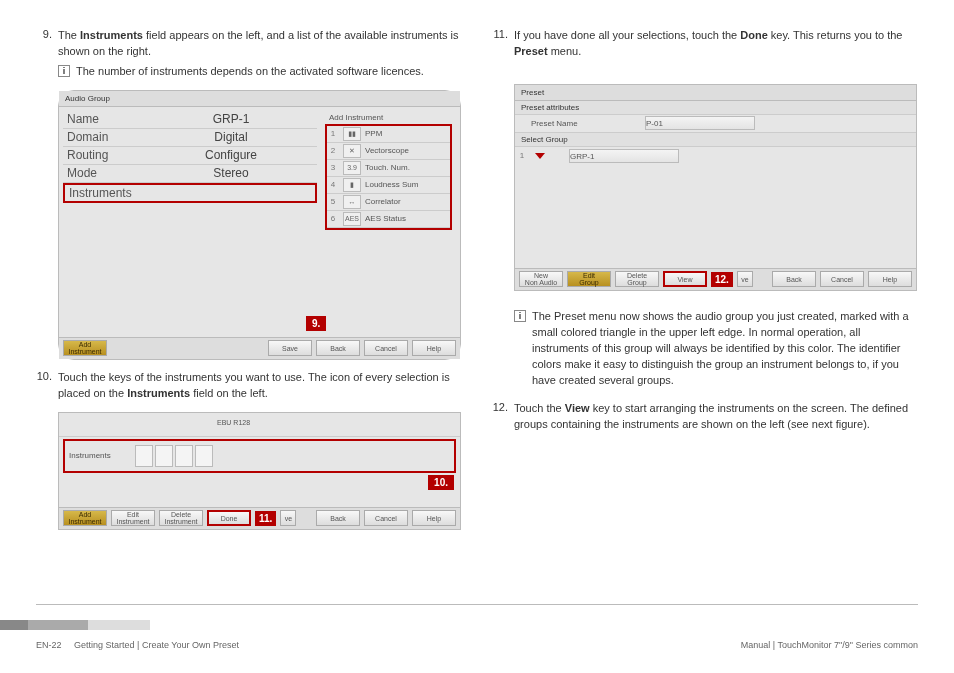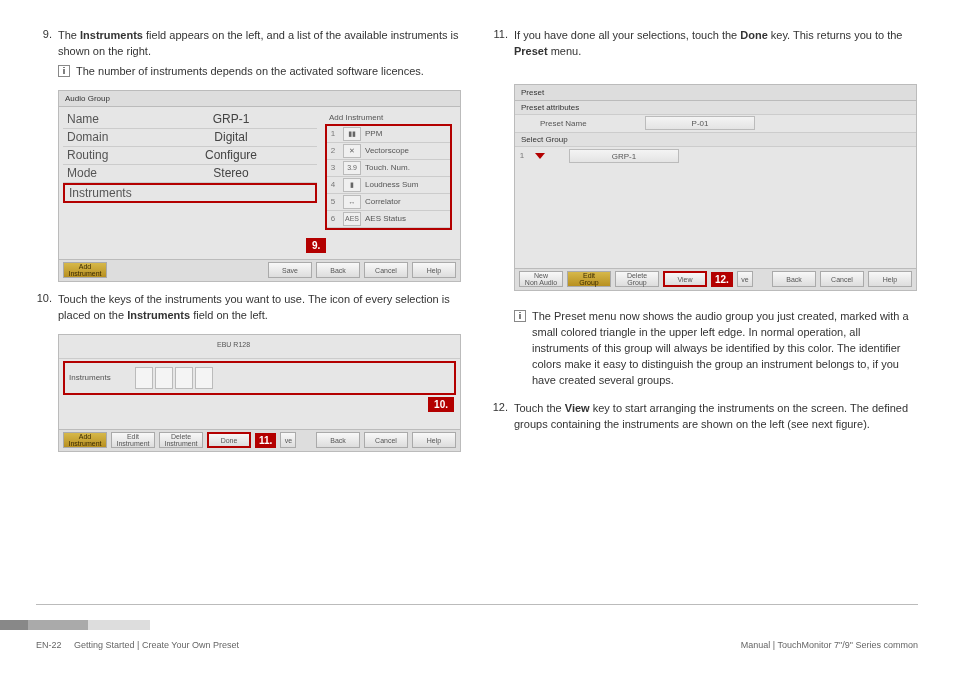--- a/index.html
+++ b/index.html
@@ -28,21 +28,21 @@
     width: 12px; height: 12px; flex-shrink: 0;
     background: #fff; border: 1px solid #888;
     font-size: 9px; line-height: 10px; text-align: center;
     font-weight: bold; margin-right: 6px; margin-top: 1px;
   }
   .note .body { flex: 1; line-height: 1.45; }
   b { font-weight: bold; }
 
   
   .fig { border: 1px solid #bbb; background: #e6e6e6; margin: 10px 0 10px 22px; position: relative; }
-  .fig9 { width: 403px; height: 192px; }
+  .fig9 { width: 403px; height: 270px; border-radius: 16px; }
   .fig-title { font-size: 8px; padding: 3px 6px; background: #ddd; border-bottom: 1px solid #bbb; }
   .fig9-body { display: flex; height: 180px; }
   .fig9-left { width: 262px; padding: 4px; }
   .fig9-right { width: 135px; padding: 4px; }
   .row9 { display: flex; align-items: center; height: 18px; border-bottom: 1px solid #ccc; font-size: 12px; }
   .row9 .lbl { width: 82px; padding-left: 4px; color: #555; }
   .row9 .val { flex: 1; text-align: center; color: #444; }
   .row9.sel { border: 2px solid #b30000; height: 20px; }
   .colorchip { width: 28px; height: 10px; background: #b30000; }
   .instr-title { font-size: 8px; padding: 2px 4px; color: #555; }
@@ -77,22 +77,22 @@
   .fig10-top .lv .ebu { margin-left: 68px; }
   .fig10-row { height: 34px; border: 2px solid #b30000; margin: 2px 4px 0 4px; display:flex; align-items:center; font-size:8px; }
   .fig10-row .lbl { width: 70px; padding-left: 4px; color:#555; }
   .fig10-icons { display:flex; gap:2px; }
   .mini { width: 18px; height: 22px; background:#f4f4f4; border:1px solid #bbb; }
 
   
   .fig12 { width: 403px; height: 207px; }
   .fig12-sub { font-size: 8px; padding: 2px 6px; background: #e0e0e0; border-bottom: 1px solid #ccc; }
   .fig12-row { display:flex; align-items:center; height: 18px; font-size: 8px; }
-  .fig12-row .lbl { width: 80px; padding-left: 25px; color:#555; }
-  .fig12-row .val { width: 110px; text-align:center; background:linear-gradient(#f4f4f4,#e4e4e4); border:1px solid #bbb; height:14px; line-height:14px; color:#555; }
+  .fig12-row .lbl { width: 80px; padding-left: 16px; color:#555; }
+  .fig12-row .val { width: 110px; text-align:left; background:linear-gradient(#f4f4f4,#e4e4e4); border:1px solid #bbb; height:14px; line-height:14px; color:#555; }
   .tri { width:0; height:0; border-left:5px solid transparent; border-right:5px solid transparent; border-top:6px solid #b30000; display:inline-block; margin-left:6px; }
 
   
   .footer-line {
     position: absolute; left: 36px; right: 36px; top: 604px;
     border-top: 1px solid #bbb;
   }
   .progress {
     position: absolute; left: 0; top: 620px; width: 150px; height: 10px;
     display: flex;

